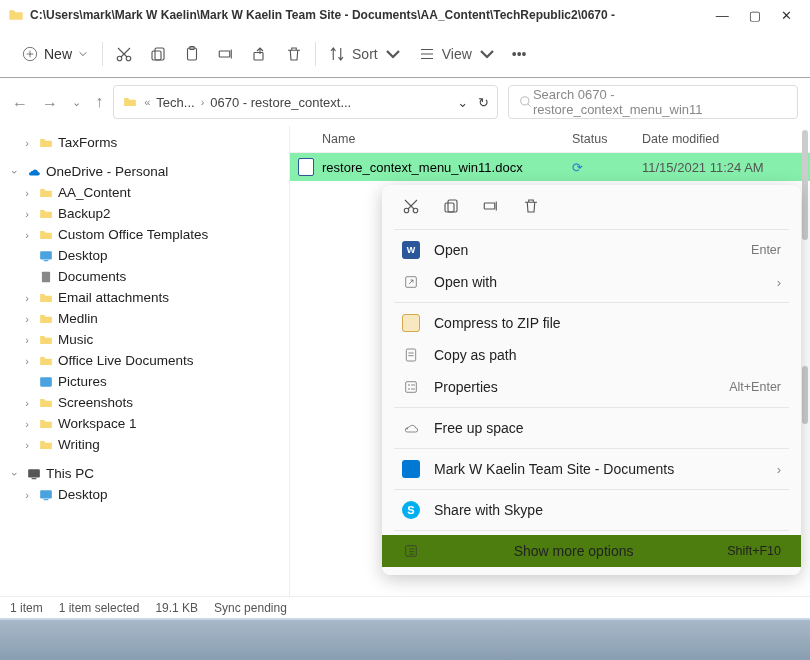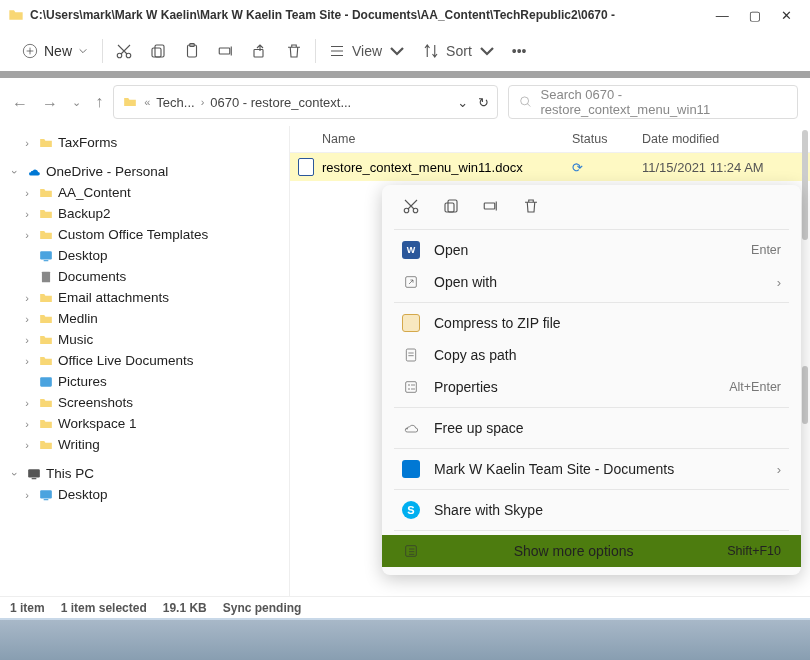--- a/index.html
+++ b/index.html
@@ -4,67 +4,67 @@
 <style>
 * { box-sizing: border-box; margin: 0; padding: 0; font-family: 'Segoe UI', Tahoma, sans-serif; }
 body { width: 810px; height: 660px; background: #c8d8e8; overflow: hidden; position: relative; }
 .window { background: #fff; width: 100%; height: 618px; display: flex; flex-direction: column; }
 .titlebar { display: flex; align-items: center; padding: 4px 8px; height: 30px; font-size: 12px; color: #333; }
 .title-icon { width: 16px; height: 16px; margin-right: 6px; }
 .title-text { flex: 1; overflow: hidden; text-overflow: ellipsis; white-space: nowrap; font-weight: bold; }
 .win-controls { display: flex; gap: 20px; padding-right: 10px; }
 .win-controls span { cursor: pointer; font-size: 13px; color: #333; }
 
-.toolbar { display: flex; align-items: center; padding: 4px 12px; height: 48px; border-bottom: 7px solid #a3a3a3; }
+.toolbar { display: flex; align-items: center; padding: 4px 12px; height: 48px; border-bottom: 1px solid #a3a3a3; }
 .new-btn { display: flex; align-items: center; gap: 6px; padding: 4px 10px; border-radius: 4px; cursor: pointer; font-size: 14px; color: #333; }
 .tb-sep { width: 1px; height: 24px; background: #e0e0e0; margin: 0 4px; }
 .tb-icon { padding: 6px 8px; cursor: pointer; color: #555; display: flex; align-items: center; gap: 6px; font-size: 14px; }
 .tb-icon svg { width: 18px; height: 18px; stroke: #555; fill: none; stroke-width: 1.5; }
 .chev-small { width: 10px; height: 10px; }
 
 .navrow { display: flex; align-items: center; padding: 6px 12px; gap: 10px; height: 48px; }
 .nav-arrows { display: flex; gap: 14px; align-items: center; }
 .nav-arrows span { cursor: pointer; color: #888; font-size: 16px; }
 .breadcrumb { flex: 1; display: flex; align-items: center; border: 1px solid #ddd; border-radius: 4px; height: 34px; padding: 0 8px; gap: 6px; font-size: 13px; color: #444; overflow: hidden; }
 .bc-chev { color: #888; font-size: 11px; }
 .bc-refresh { margin-left: auto; padding: 0 4px; }
-.searchbox { width: 290px; display: flex; align-items: center; border: 1px solid #ddd; border-radius: 4px; height: 34px; padding: 0 10px; color: #888; font-size: 13px; gap: 8px; }
+.searchbox { width: 290px; display: flex; align-items: center; border: 1px solid #ddd; border-radius: 4px; height: 34px; padding: 0 10px; color: #888; font-size: 13px; }
 
 .body { flex: 1; display: flex; overflow: hidden; }
 .sidebar { width: 290px; border-right: 1px solid #eee; padding: 6px 0; overflow-y: auto; font-size: 13.5px; color: #222; }
 .tree-item { display: flex; align-items: center; padding: 3px 8px; gap: 4px; cursor: pointer; white-space: nowrap; }
 .tree-item.indent1 { padding-left: 20px; }
 .tree-item .chev { width: 14px; text-align: center; color: #888; font-size: 11px; }
 .tree-item .chev.down { transform: rotate(90deg); display: inline-block; }
 .folder-icon { width: 16px; height: 14px; }
 .spacer-v { height: 8px; }
 
 .filepane { flex: 1; position: relative; font-size: 13px; }
 .colheaders { display: flex; padding: 6px 8px; color: #555; border-bottom: 1px solid #f0f0f0; font-size: 12.5px; }
 .col-name { flex: 1; padding-left: 24px; }
 .col-status { width: 70px; }
 .col-date { width: 160px; }
-.filerow { display: flex; align-items: center; padding: 5px 8px; background: #fef9c3; }
+.filerow { display: flex; align-items: center; padding: 5px 8px; background: #86efac; }
 .filerow .icon { width: 18px; margin-right: 6px; }
 .filerow .fname { flex: 1; }
 .filerow .fstatus { width: 70px; color: #2d7dd2; }
 .filerow .fdate { width: 160px; color: #555; }
 
 .ctxmenu { position: absolute; left: 382px; top: 185px; width: 419px; background: #fafafa; border-radius: 8px; box-shadow: 0 4px 18px rgba(0,0,0,0.22); padding: 8px 0; font-size: 14px; color: #222; z-index: 20; }
 .ctx-iconrow { display: flex; gap: 22px; padding: 4px 20px 10px 20px; }
 .ctx-iconrow svg { width: 18px; height: 18px; stroke: #555; fill: none; stroke-width: 1.5; cursor: pointer; }
 .ctx-item { display: flex; align-items: center; padding: 7px 20px; gap: 14px; cursor: pointer; }
 .ctx-item.highlight { background: #4d7c0f; text-align: center; }
 .ctx-item .mi { width: 18px; height: 18px; display: flex; align-items: center; justify-content: center; }
 .ctx-item .lbl { flex: 1; }
 .ctx-item .shortcut { color: #777; font-size: 12.5px; }
 .ctx-item .chev-r { color: #888; font-size: 13px; }
 .ctx-sep { height: 1px; background: #e6e6e6; margin: 4px 12px; }
 
-.statusbar { height: 22px; display: flex; align-items: center; gap: 16px; padding: 0 10px; font-size: 12px; color: #555; border-top: 1px solid #eee; background: #fff; font-weight: bold; }
+.statusbar { height: 22px; display: flex; align-items: center; gap: 16px; padding: 0 10px; font-size: 12px; color: #555; border-top: 1px solid #eee; background: #fff; }
 
 .scrollbar { position: absolute; right: 0; top: 130px; width: 12px; height: 468px; background: transparent; }
 .scrollbar-thumb { position: absolute; top: 0; width: 6px; right: 2px; height: 110px; background: #ccc; border-radius: 3px; }
 .scrollbar-thumb2 { position: absolute; top: 236px; width: 6px; right: 2px; height: 58px; background: #ccc; border-radius: 3px; }
 
 .desktop-strip { position: absolute; left: 0; top: 620px; width: 810px; height: 40px; background: linear-gradient(180deg,#a8b8c8,#889eb1); }
 
 svg.folder { fill: #f8d775; stroke: none; }
 
 .app-icon { width: 18px; height: 18px; border-radius: 3px; }
@@ -135,32 +135,32 @@
         </svg>
       </div>
     <div class="tb-icon">
         <svg viewBox="0 0 24 24">
           <path d="M4 7h16M9 7V4h6v3M7 7l1 13h8l1-13"></path>
         </svg>
       </div>
     <div class="tb-sep"></div>
     <div class="tb-icon">
       <svg viewBox="0 0 24 24">
-          <path d="M4 6h16M4 12h16M4 18h16"></path>
-        </svg>
-      <span>View</span>
+          <path d="M7 4v16M4 8l3-4 3 4M17 20V4M14 16l3 4 3-4"></path>
+        </svg>
+      <span>Sort</span>
       <svg class="chev-small" viewBox="0 0 12 12">
           <path d="M2 4l4 4 4-4" stroke="#555" fill="none"></path>
         </svg>
     </div>
     <div class="tb-icon">
       <svg viewBox="0 0 24 24">
-          <path d="M7 4v16M4 8l3-4 3 4M17 20V4M14 16l3 4 3-4"></path>
-        </svg>
-      <span>Sort</span>
+          <path d="M4 6h16M4 12h16M4 18h16"></path>
+        </svg>
+      <span>View</span>
       <svg class="chev-small" viewBox="0 0 12 12">
           <path d="M2 4l4 4 4-4" stroke="#555" fill="none"></path>
         </svg>
     </div>
     <div class="tb-icon">•••</div>
   </div>
 
   <div class="navrow">
     <div class="nav-arrows">
       <span>←</span>

